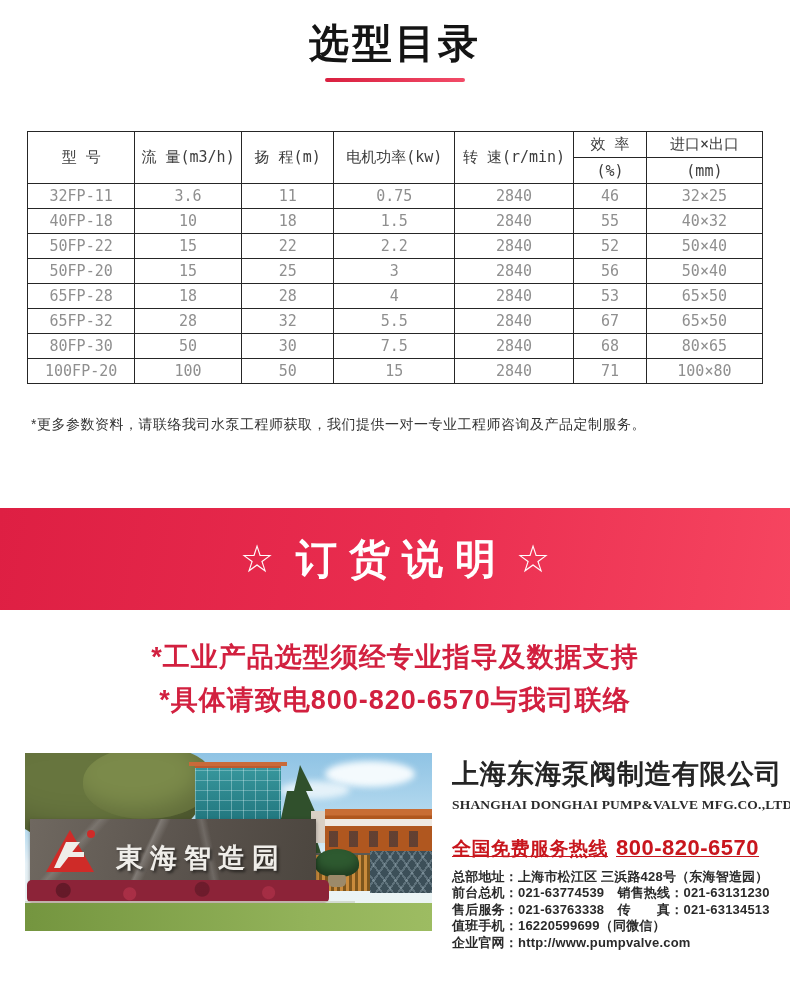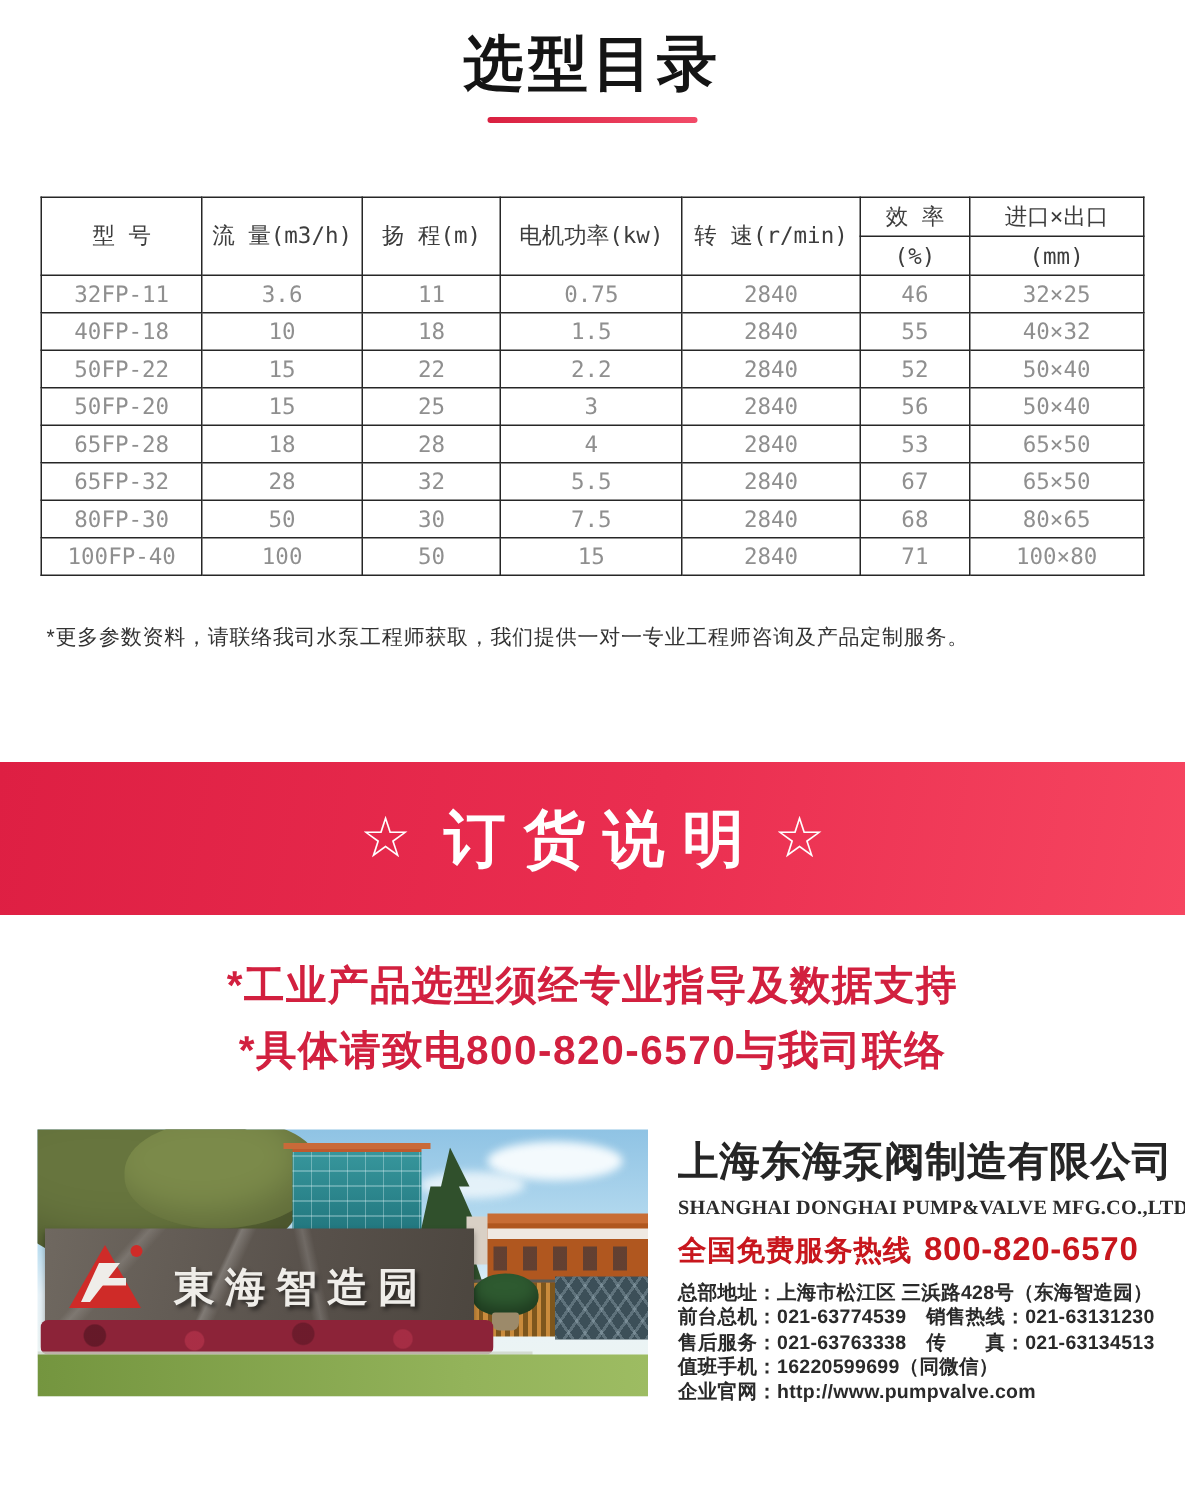--- a/index.html
+++ b/index.html
@@ -88,21 +88,21 @@
       radial-gradient(circle at 80% 55%,rgba(255,80,110,.22) 0 6px,transparent 7px),
       #8c2338; }
   .p-curb { position:absolute; left:0; top:148px; width:330px; height:4px; background:#cdd4c8; opacity:.8; }
   .p-lawn { position:absolute; left:0; top:150px; width:407px; height:28px;
     background:linear-gradient(90deg,#74953f,#93b35a 70%,#9dbc62); }
   
   .company { margin-left:20px; padding-top:3px; width:330px; }
   .company-name-cn { font-size:27px; font-weight:900; color:#252525; letter-spacing:0.5px; white-space:nowrap; }
   .company-name-en { margin-top:5px; font-size:13.5px; font-weight:700; color:#2b2b2b; letter-spacing:0.2px;
     font-family:"Liberation Serif","DejaVu Serif",serif; white-space:nowrap; }
-  .hotline { margin-top:7px; color:#c8161d; font-weight:900; white-space:nowrap; }
+  .hotline { margin-top:22px; color:#c8161d; font-weight:900; white-space:nowrap;text-decoration:underline; }
   .hotline .hl-label { font-size:19px; letter-spacing:0.5px; }
   .hotline .hl-num { font-size:22px; margin-left:8px; letter-spacing:0.5px; }
   .contacts { margin-top:7px; }
   .contacts div { font-size:13px; font-weight:700; color:#2a2a2a; line-height:16.4px;
     white-space:pre-wrap; letter-spacing:0.2px; }
 </style>
 </head>
 <body>
 
 <div class="title-wrap">
@@ -194,21 +194,21 @@
         <tr>
           <td>80FP-30</td>
           <td>50</td>
           <td>30</td>
           <td>7.5</td>
           <td>2840</td>
           <td>68</td>
           <td>80×65</td>
         </tr>
         <tr>
-          <td>100FP-40</td>
+          <td>100FP-20</td>
           <td>100</td>
           <td>50</td>
           <td>15</td>
           <td>2840</td>
           <td>71</td>
           <td>100×80</td>
         </tr>
       </tbody>
   </table>
 </div>

